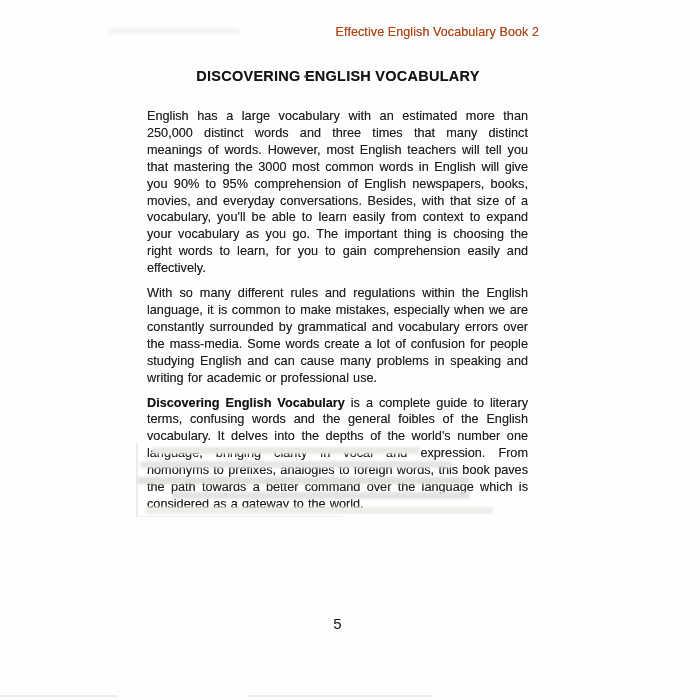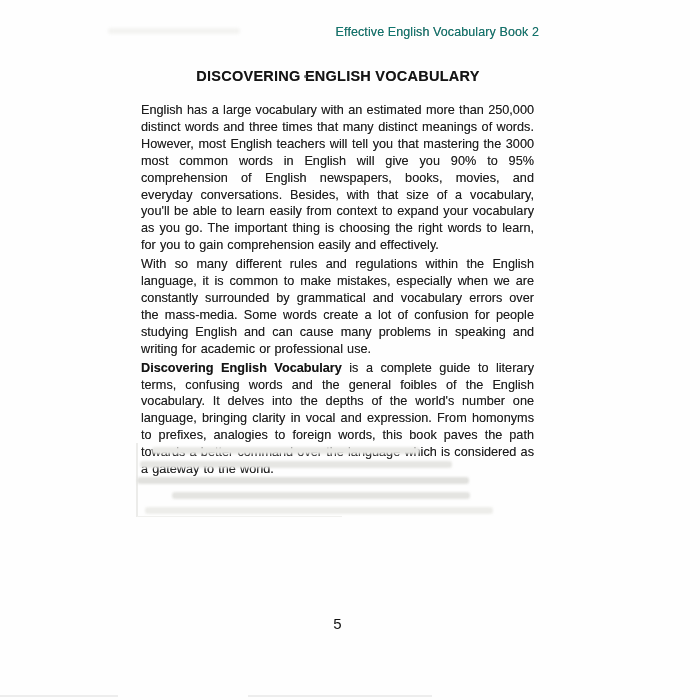--- a/index.html
+++ b/index.html
@@ -17,21 +17,21 @@
     color: #1f1f1f;
   }
   .running-header {
     position: absolute;
     top: 25px;
     left: 139px;
     width: 400px;
     text-align: right;
     font-size: 12.5px;
     letter-spacing: 0.1px;
-    color: #0f766e;
+    color: #c2410c;
     text-shadow: 0 0 0.35px rgba(25,25,25,0.55);
     white-space: nowrap;
   }
   .page-title {
     position: absolute;
     top: 68px;
     left: 139px;
     width: 398px;
     text-align: center;
     font-size: 14.5px;
@@ -46,21 +46,21 @@
     top: 100px;
     left: 139px;
     width: 397px;
     font-size: 12.7px;
     line-height: 16.9px;
     text-align: justify;
     color: #1d1d1d;
     text-shadow: 0 0 0.35px rgba(25,25,25,0.5);
     word-spacing: 0.6px;
   }
-  .body-text p { margin: 2px; }
+  .body-text p { margin: 8px; }
   .body-text strong { font-weight: bold; color: #141414; }
   .page-number {
     position: absolute;
     top: 615px;
     left: 139px;
     width: 397px;
     text-align: center;
     font-size: 15px;
     color: #101010;
   }

